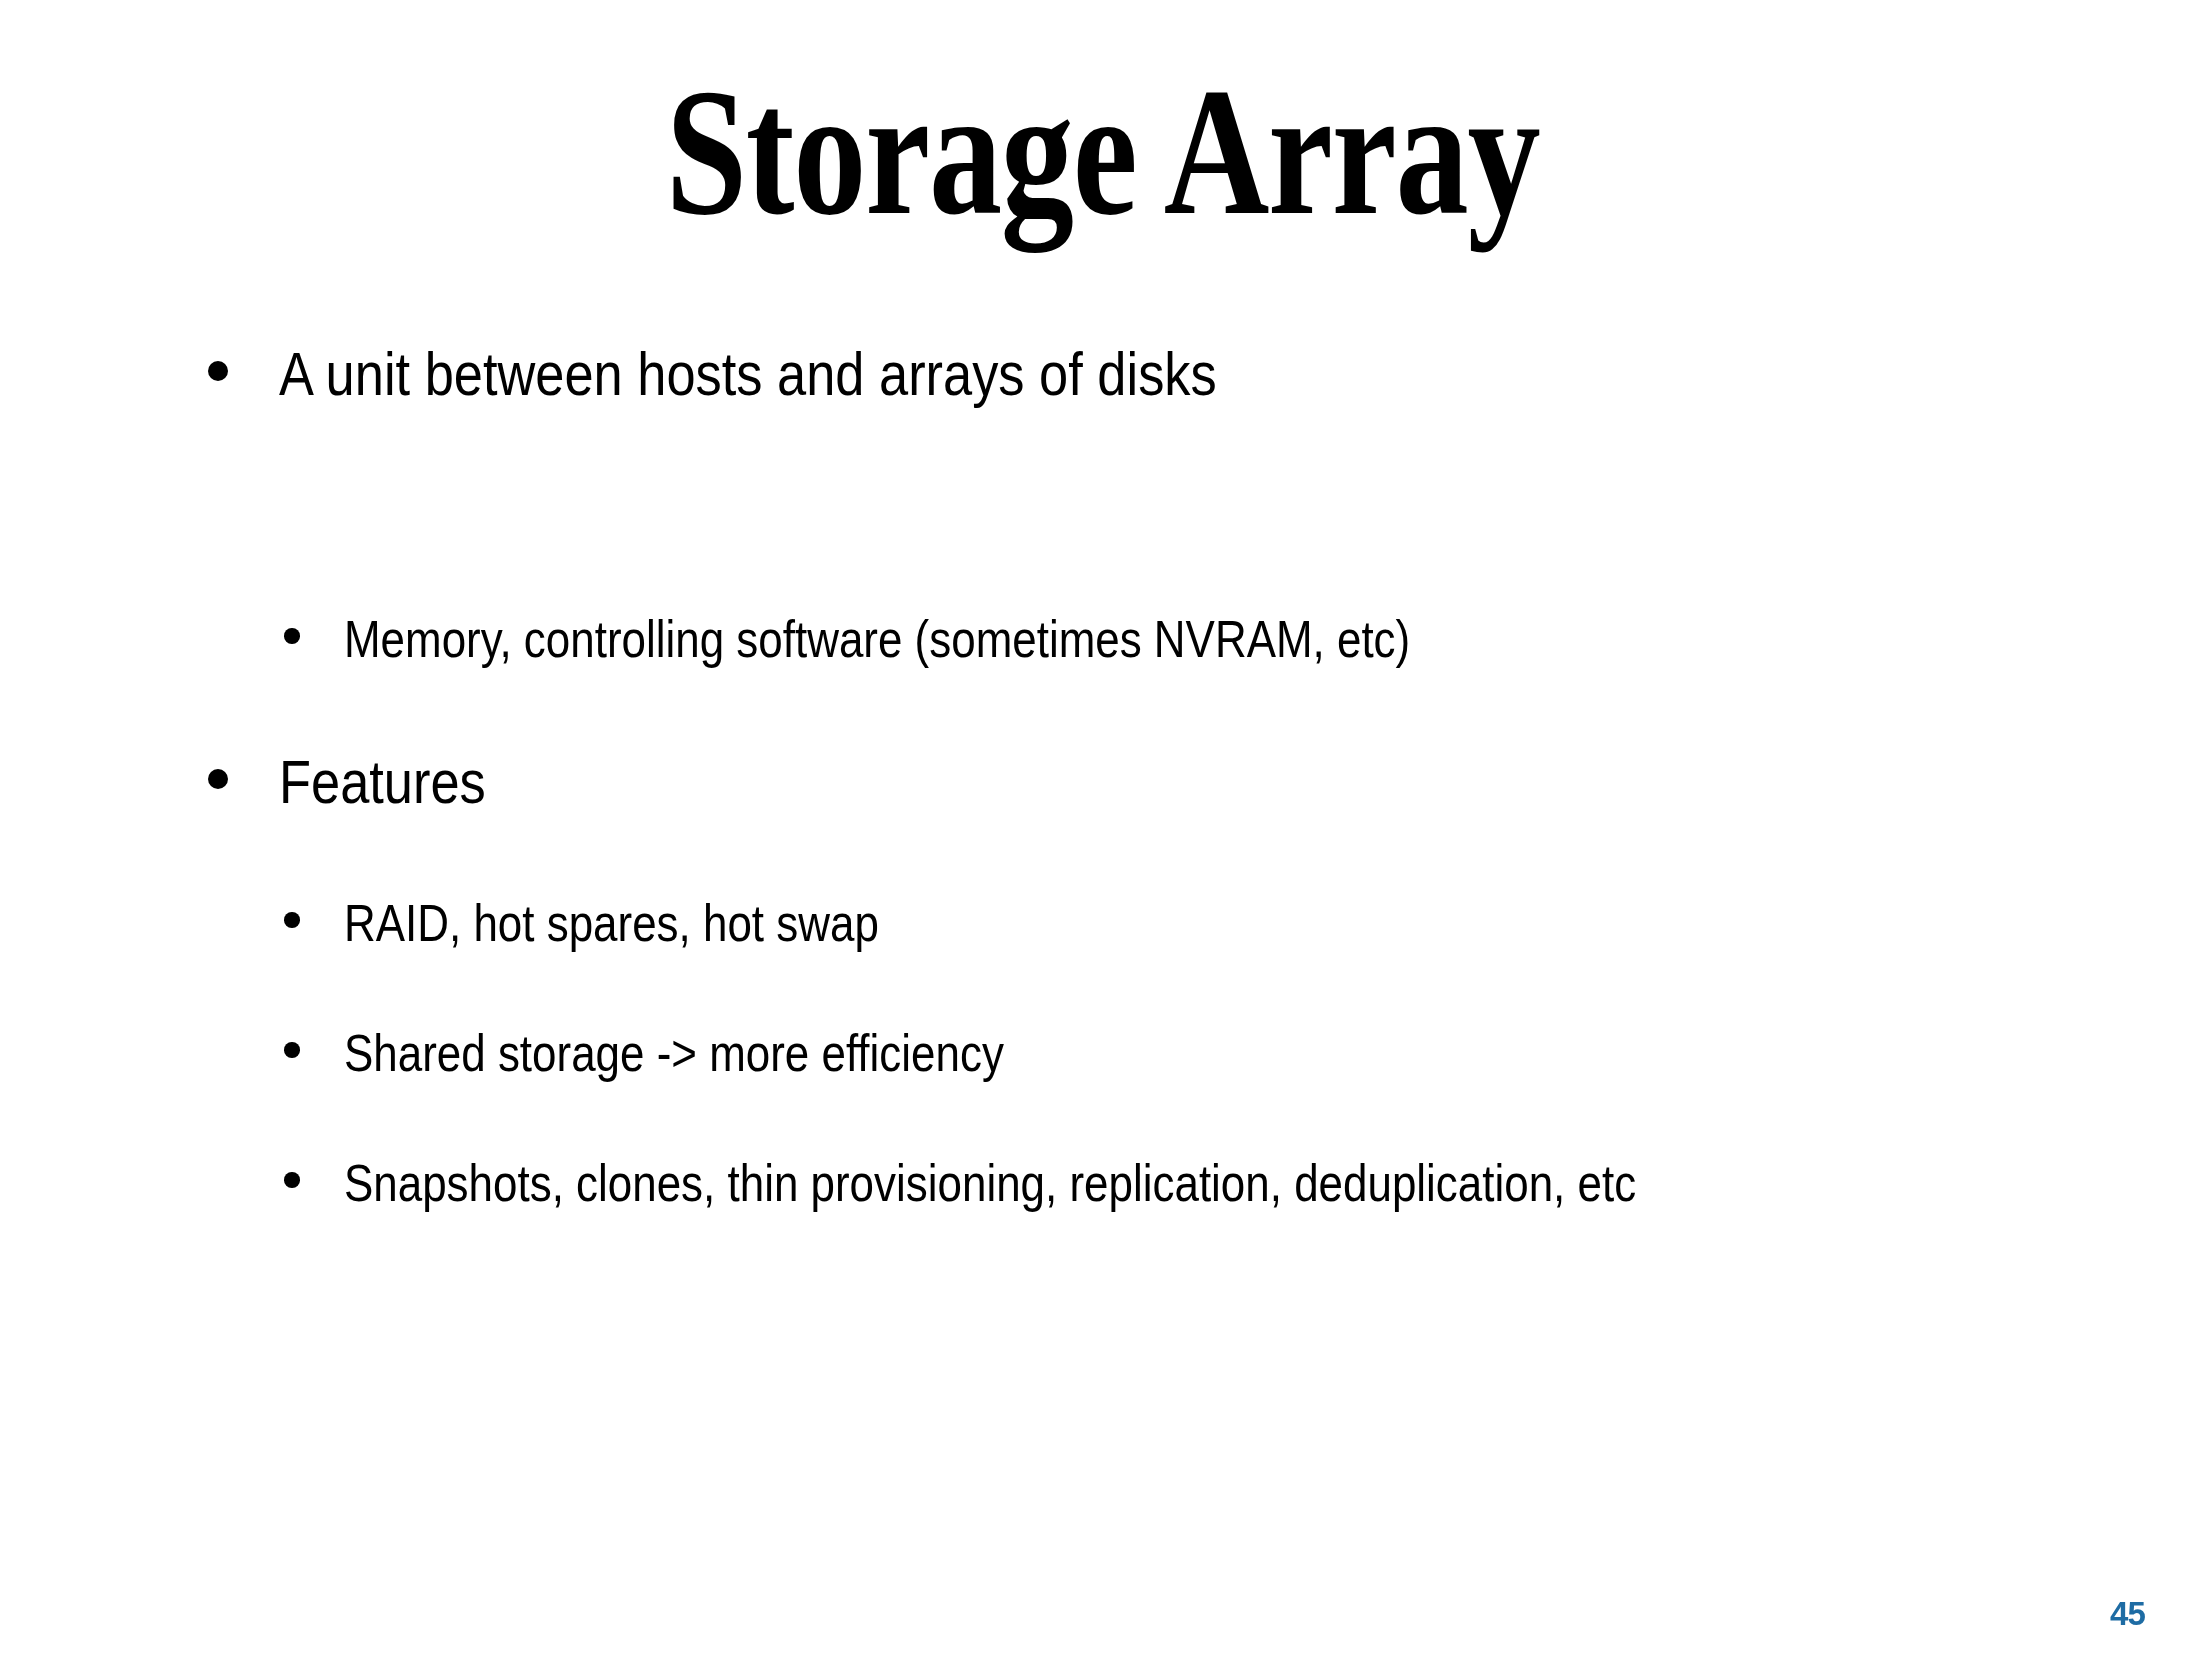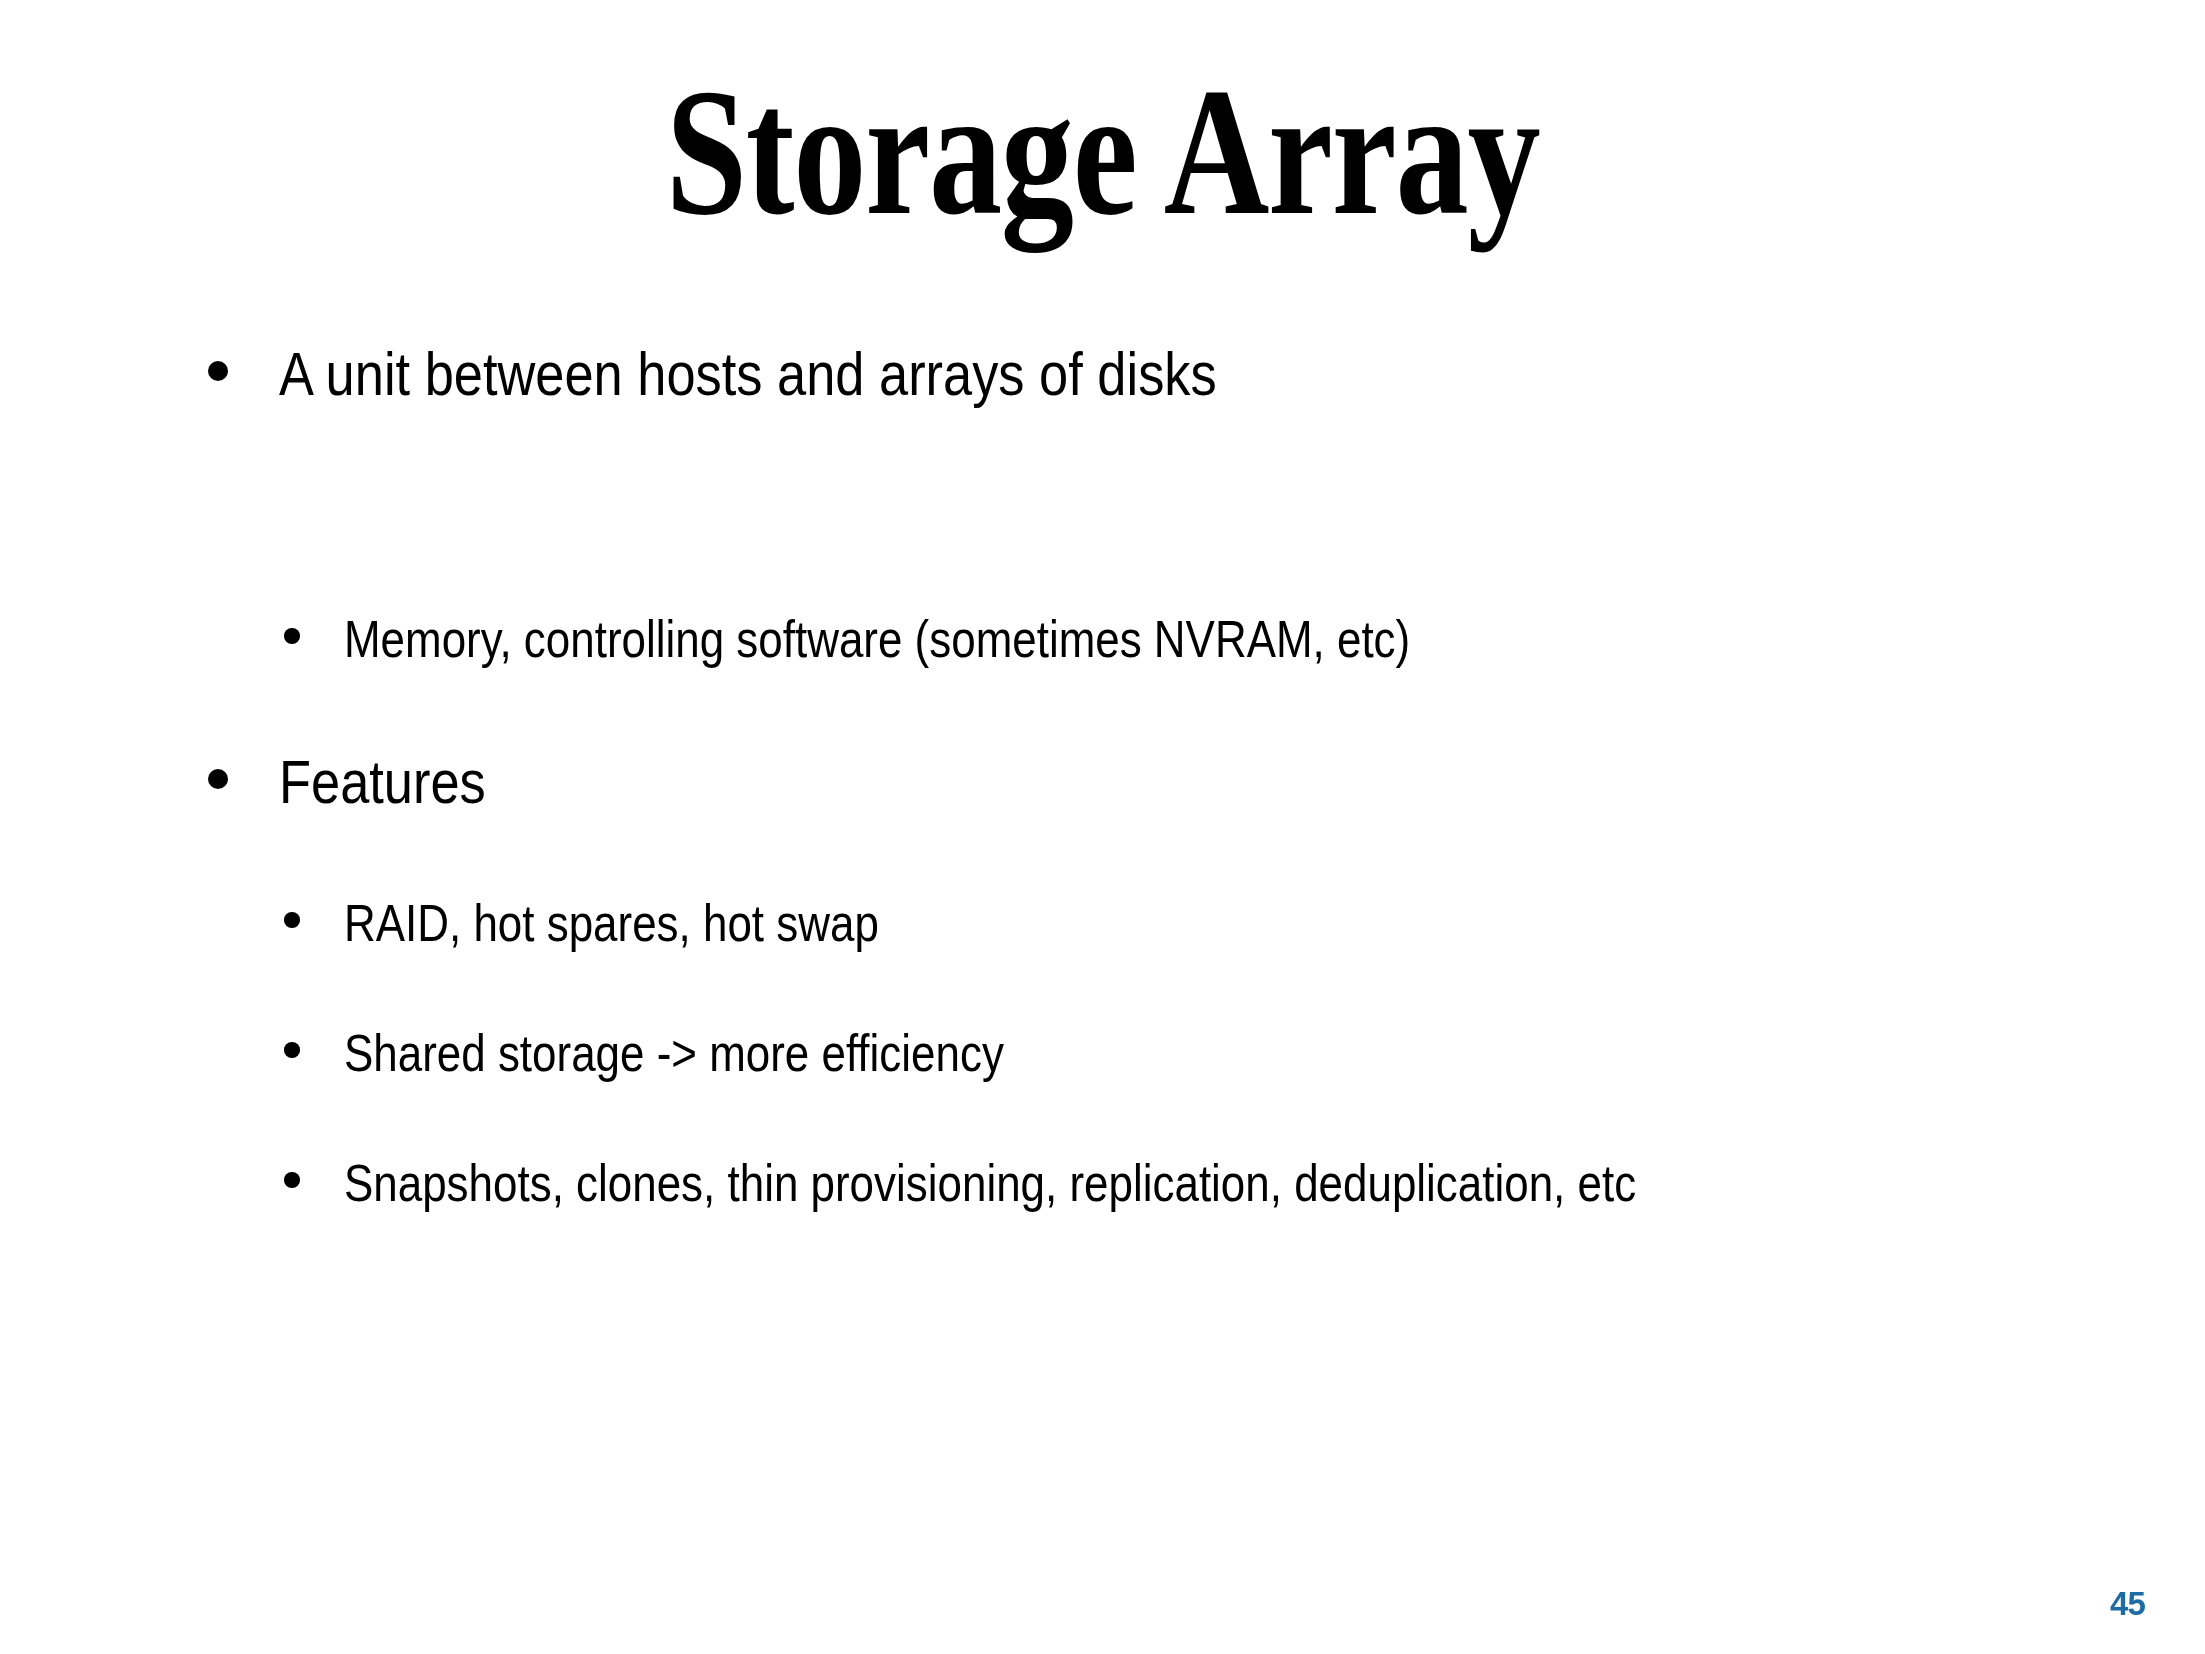--- a/index.html
+++ b/index.html
@@ -103,21 +103,21 @@
   }
 
   .gap-after-l1 { height: 67px; }
   .gap-after-l2 { height: 62px; }
   .gap-section  { height: 68px; }
 
   
   .page-number {
     position: absolute;
     right: 60px;
-    bottom: 34px;
+    bottom: 24px;
     font-family: "Liberation Sans", "DejaVu Sans", sans-serif;
     font-weight: bold;
     font-size: 33px;
     line-height: 1;
     color: #1e6ca4;
     letter-spacing: -0.8px;
   }
 </style>
 </head>
 <body>

